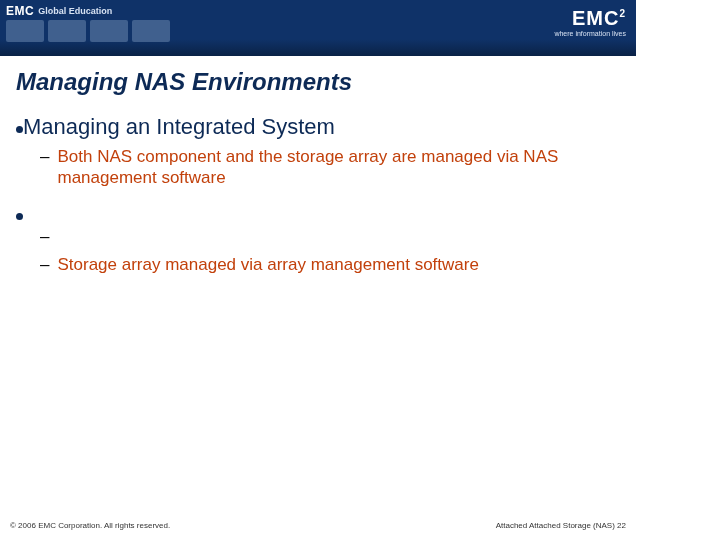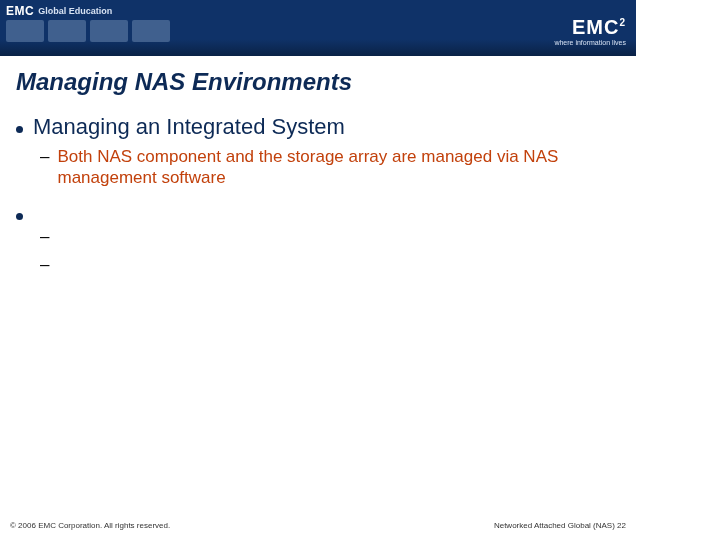--- a/index.html
+++ b/index.html
@@ -24,38 +24,37 @@
     display: flex;
     gap: 4px;
   }
   .map-frag {
     width: 38px; height: 22px;
     background: #9fb6d8;
     border-radius: 2px;
     opacity: 0.35;
   }
   .header-right { display: flex; flex-direction: column; align-items: flex-end; padding-right: 10px; padding-top: 8px; color: #fff; }
-  .emc-logo-big { font-weight: 900; font-size: 20px; letter-spacing: 1px; position: relative; line-height: 1; margin-top: 9px; }
+  .emc-logo-big { font-weight: 900; font-size: 20px; letter-spacing: 1px; position: relative; line-height: 1; }
   .emc-logo-big sup { font-size: 10px; vertical-align: super; }
   .tagline { font-size: 7px; color: #d6e1f2; margin-top: 2px; }
   .title {
     padding: 12px 20px 6px 16px;
     font-size: 24px;
     font-weight: 700;
     font-style: italic;
     color: #0d2a56;
   }
   .content {
     padding: 0 16px;
     flex: 1;
   }
   .lvl1 {
     display: flex;
     align-items: flex-start;
-    gap: 10px;
     margin-top: 12px;
   }
   .lvl1 .dot {
     width: 7px; height: 7px; background: #0d2a56; border-radius: 50%; margin-top: 12px; flex-shrink: 0;
   }
   .lvl1 .txt {
     font-size: 22px;
     color: #0d2a56;
   }
   .lvl2 {
@@ -123,25 +122,26 @@
     </div>
 
     <div class="lvl1">
       <div class="dot"></div>
     </div>
     <div class="lvl2">
       <div class="dash">–</div>
     </div>
     <div class="lvl2">
       <div class="dash">–</div>
+      <div class="txt">Storage array managed via array management software</div>
     </div>
 
   </div>
 
   <div class="footer">
     <span>© 2006 EMC Corporation. All rights reserved.</span>
     <span>
-      <span>Networked Attached Global (NAS)</span>
+      <span>Attached Attached Storage (NAS)</span>
       <span>22</span>
     </span>
   </div>
 
 </div>
 
 </body></html>

